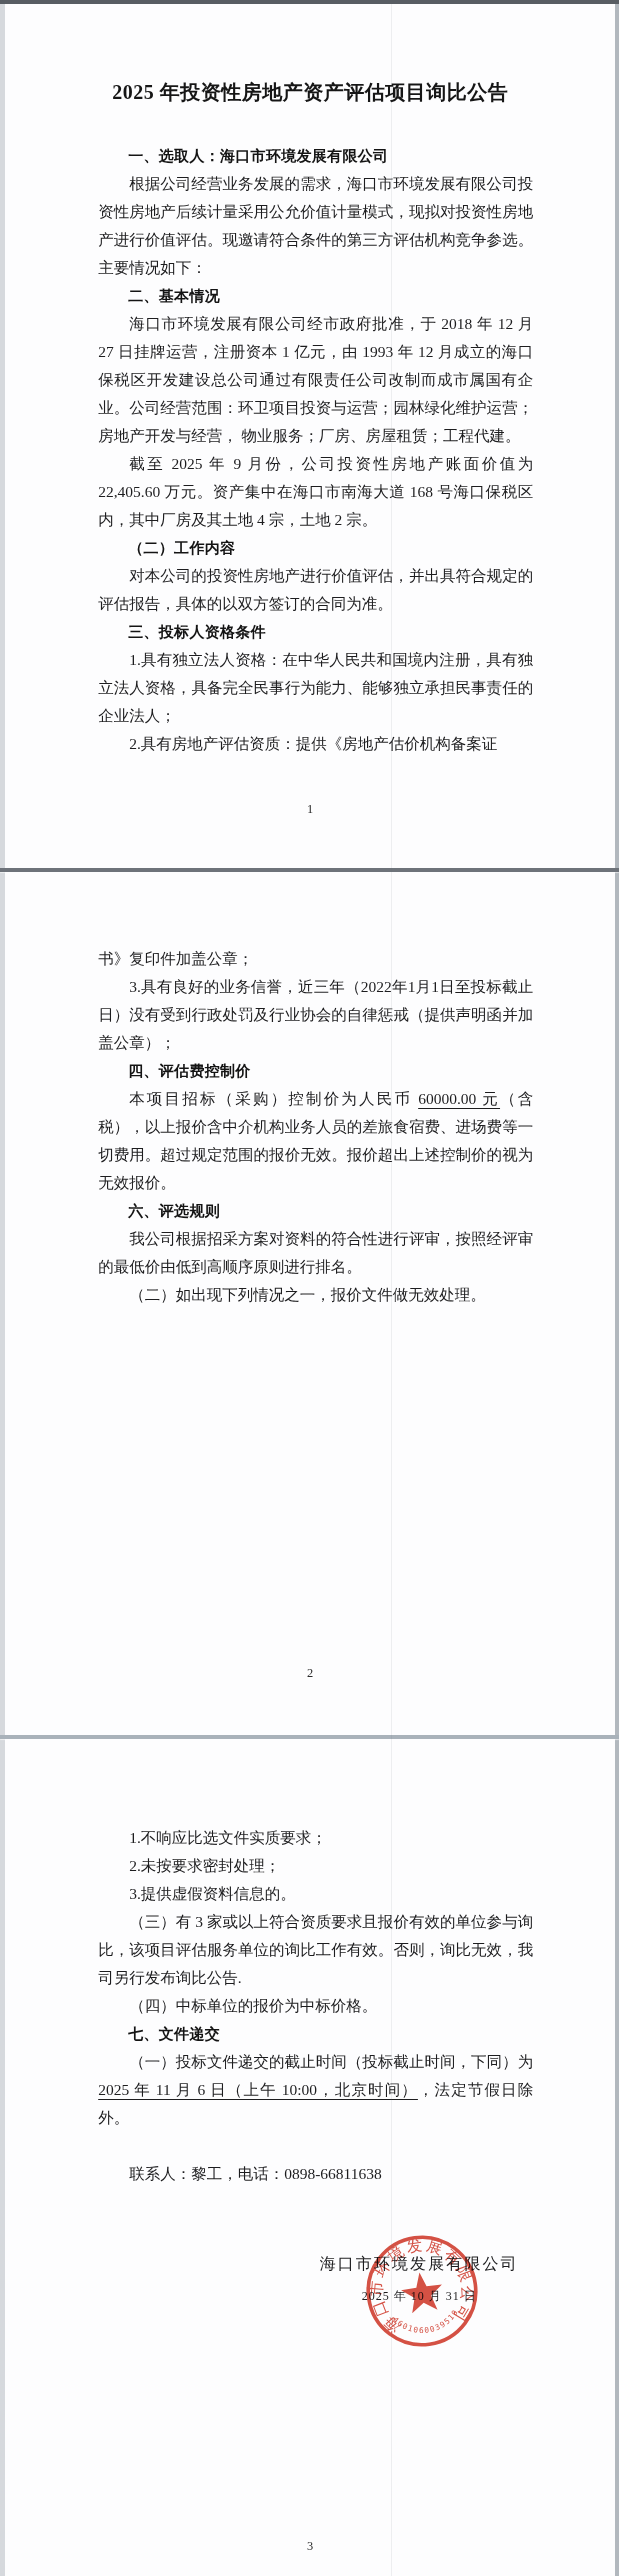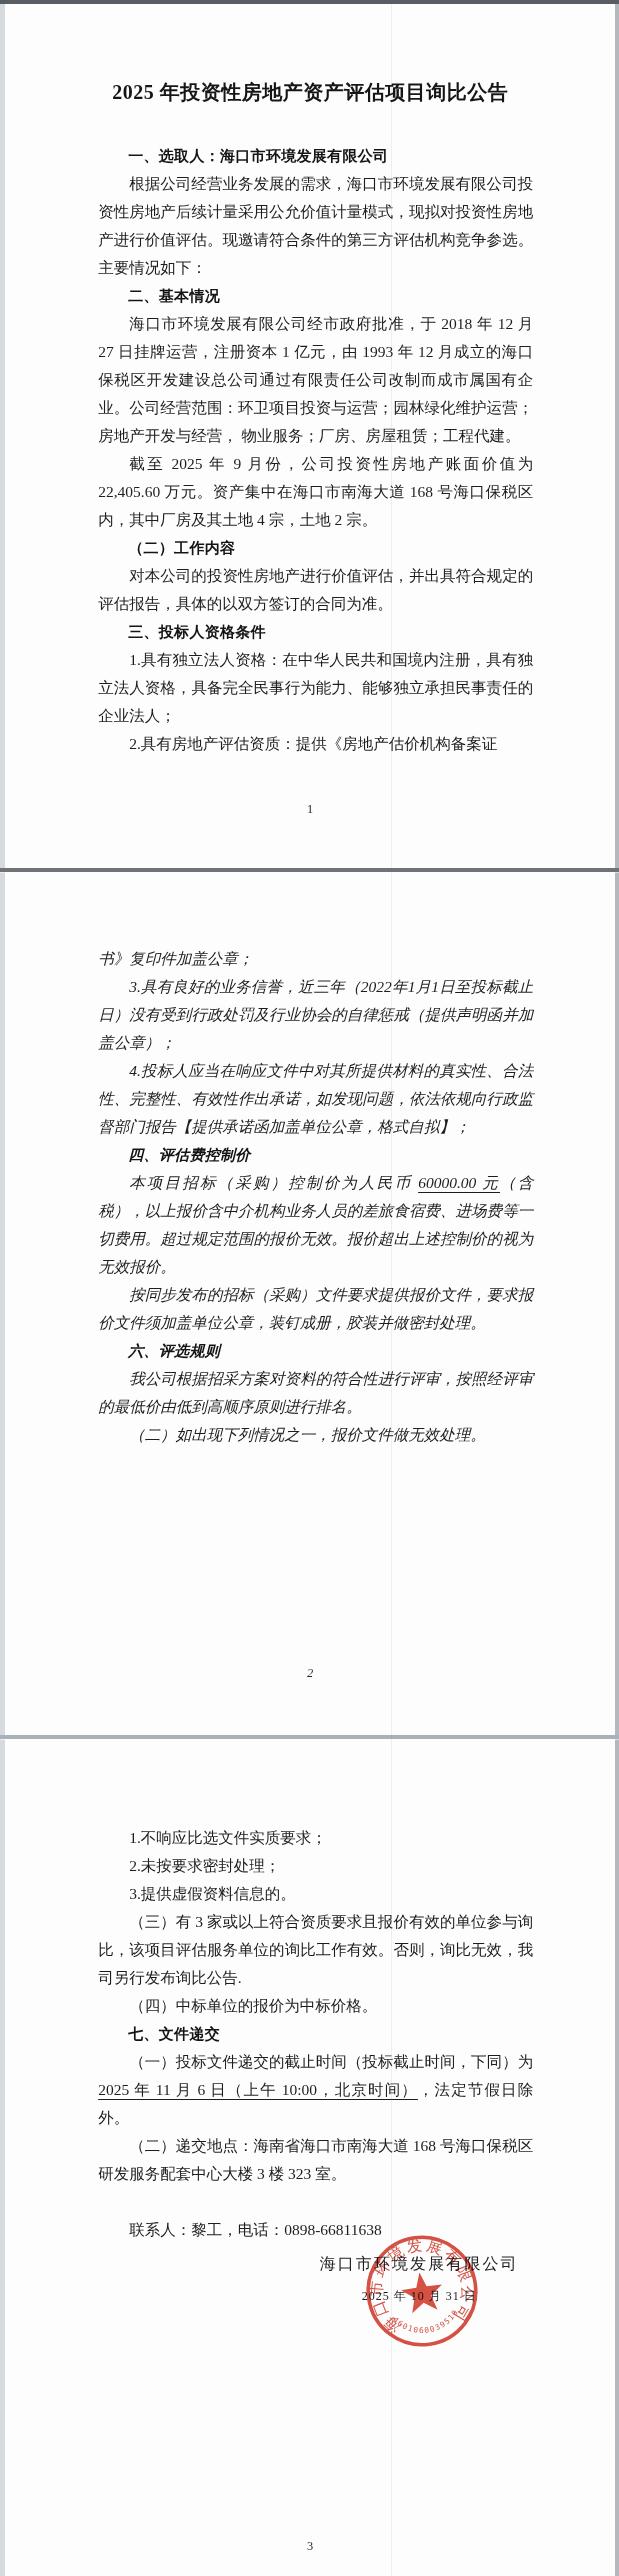--- a/index.html
+++ b/index.html
@@ -8,21 +8,21 @@
   .strip{position:absolute;left:0;width:619px;}
   .strip.top{top:0;height:4.1px;background:#585d63;}
   .edge{position:absolute;top:0;height:2606px;}
   .edge.left{left:0;width:5.2px;background:#d6d9dd;}
   .edge.right{left:615px;width:4.1px;background:#b2b8be;}
   .divider{position:absolute;left:0;width:619px;}
   .divider.d1{top:868px;height:4.1px;background:#6e737a;box-shadow:0 1px 1px rgba(255,255,255,.6);}
   .divider.d2{top:1735px;height:3.6px;background:#a9b2ba;box-shadow:0 1px 1px rgba(255,255,255,.6);}
   .page{position:absolute;left:5.2px;width:610px;background:#fdfdfe;}
   .page.p1{top:4.1px;height:1064px;text-decoration:underline;}
-  .page.p2{top:872px;height:863px;font-style:italic;}
+  .page.p2{top:872px;height:863px;}
   .page.p3{top:1739px;height:858px;}
   .scanline{position:absolute;left:391px;top:4.1px;width:1px;height:2592px;background:rgba(96,106,118,.10);}
   .doc-title{position:absolute;left:0;top:75px;width:610px;margin:0;text-align:center;
              font-size:20px;font-weight:700;letter-spacing:0.5px;color:#161616;}
   .paras{position:absolute;left:93px;width:435px;font-size:15.5px;line-height:28px;}
   .page.p1 .paras{top:138px;}
   .page.p2 .paras{top:73px;}
   .page.p3 .paras{top:85px;}
   .para{margin:0;text-align:justify;text-justify:inter-ideograph;}
   .para.indent{text-indent:2em;}
@@ -64,43 +64,40 @@
       </div>
     <div class="pagenum">1</div>
   </div>
 
   <div class="divider d1"></div>
 
   <div class="page p2">
     <div class="paras">
         <div class="para "><span>书》复印件加盖公章；</span></div>
         <div class="para indent"><span>3.具有良好的业务信誉，近三年（2022年1月1日至投标截止日）没有受到行政处罚及行业协会的自律惩戒（提供声明函并加盖公章）；</span></div>
-        <div class="para indent"><span>4.投标人应当在响应文件中对其所提供材料的真实性、合法性、完整性、有效性作出承诺，如发现问题，依法依规向行政监督部门报告【提供承诺函加盖单位公章，格式自拟】；</span></div>
         <div class="para hd"><span>四、评估费控制价</span></div>
         <div class="para indent"><span>本项目招标（采购）控制价为人民币 </span><span class="u">60000.00 元</span><span>（含税），以上报价含中介机构业务人员的差旅食宿费、进场费等一切费用。超过规定范围的报价无效。报价超出上述控制价的视为无效报价。</span></div>
-        <div class="para indent"><span>按同步发布的招标（采购）文件要求提供报价文件，要求报价文件须加盖单位公章，装钉成册，胶装并做密封处理。</span></div>
         <div class="para hd"><span>六、评选规则</span></div>
         <div class="para indent"><span>我公司根据招采方案对资料的符合性进行评审，按照经评审的最低价由低到高顺序原则进行排名。</span></div>
         <div class="para indent"><span>（二）如出现下列情况之一，报价文件做无效处理。</span></div>
       </div>
     <div class="pagenum">2</div>
   </div>
 
   <div class="divider d2"></div>
 
   <div class="page p3">
     <div class="paras">
         <div class="para indent"><span>1.不响应比选文件实质要求；</span></div>
         <div class="para indent"><span>2.未按要求密封处理；</span></div>
         <div class="para indent"><span>3.提供虚假资料信息的。</span></div>
         <div class="para indent"><span>（三）有 3 家或以上符合资质要求且报价有效的单位参与询比，该项目评估服务单位的询比工作有效。否则，询比无效，我司另行发布询比公告.</span></div>
         <div class="para indent"><span>（四）中标单位的报价为中标价格。</span></div>
         <div class="para hd"><span>七、文件递交</span></div>
         <div class="para indent"><span>（一）投标文件递交的截止时间（投标截止时间，下同）为 </span><span class="u">2025 年 11 月 6 日（上午 10:00，北京时间）</span><span>，法定节假日除外。</span></div>
-        <div class="para indent"><span>（二）递交地点：海南省海口市南海大道 168 号海口保税区研发服务配套中心大楼 3 楼 323 室。</span></div>
         <div class="para sp"></div>
         <div class="para indent"><span>联系人：黎工，电话：0898-66811638</span></div>
       </div>
 
     <div class="sig company">海口市环境发展有限公司</div>
     <div class="sig date">2025 年 10 月 31 日</div>
 
     <svg class="seal" viewBox="0 0 240 240">
       <g transform="rotate(-8 120 120)" fill="#cf3425" stroke="none">
         <circle cx="120" cy="120" r="104" fill="none" stroke="#cf3425" stroke-width="7"></circle>

